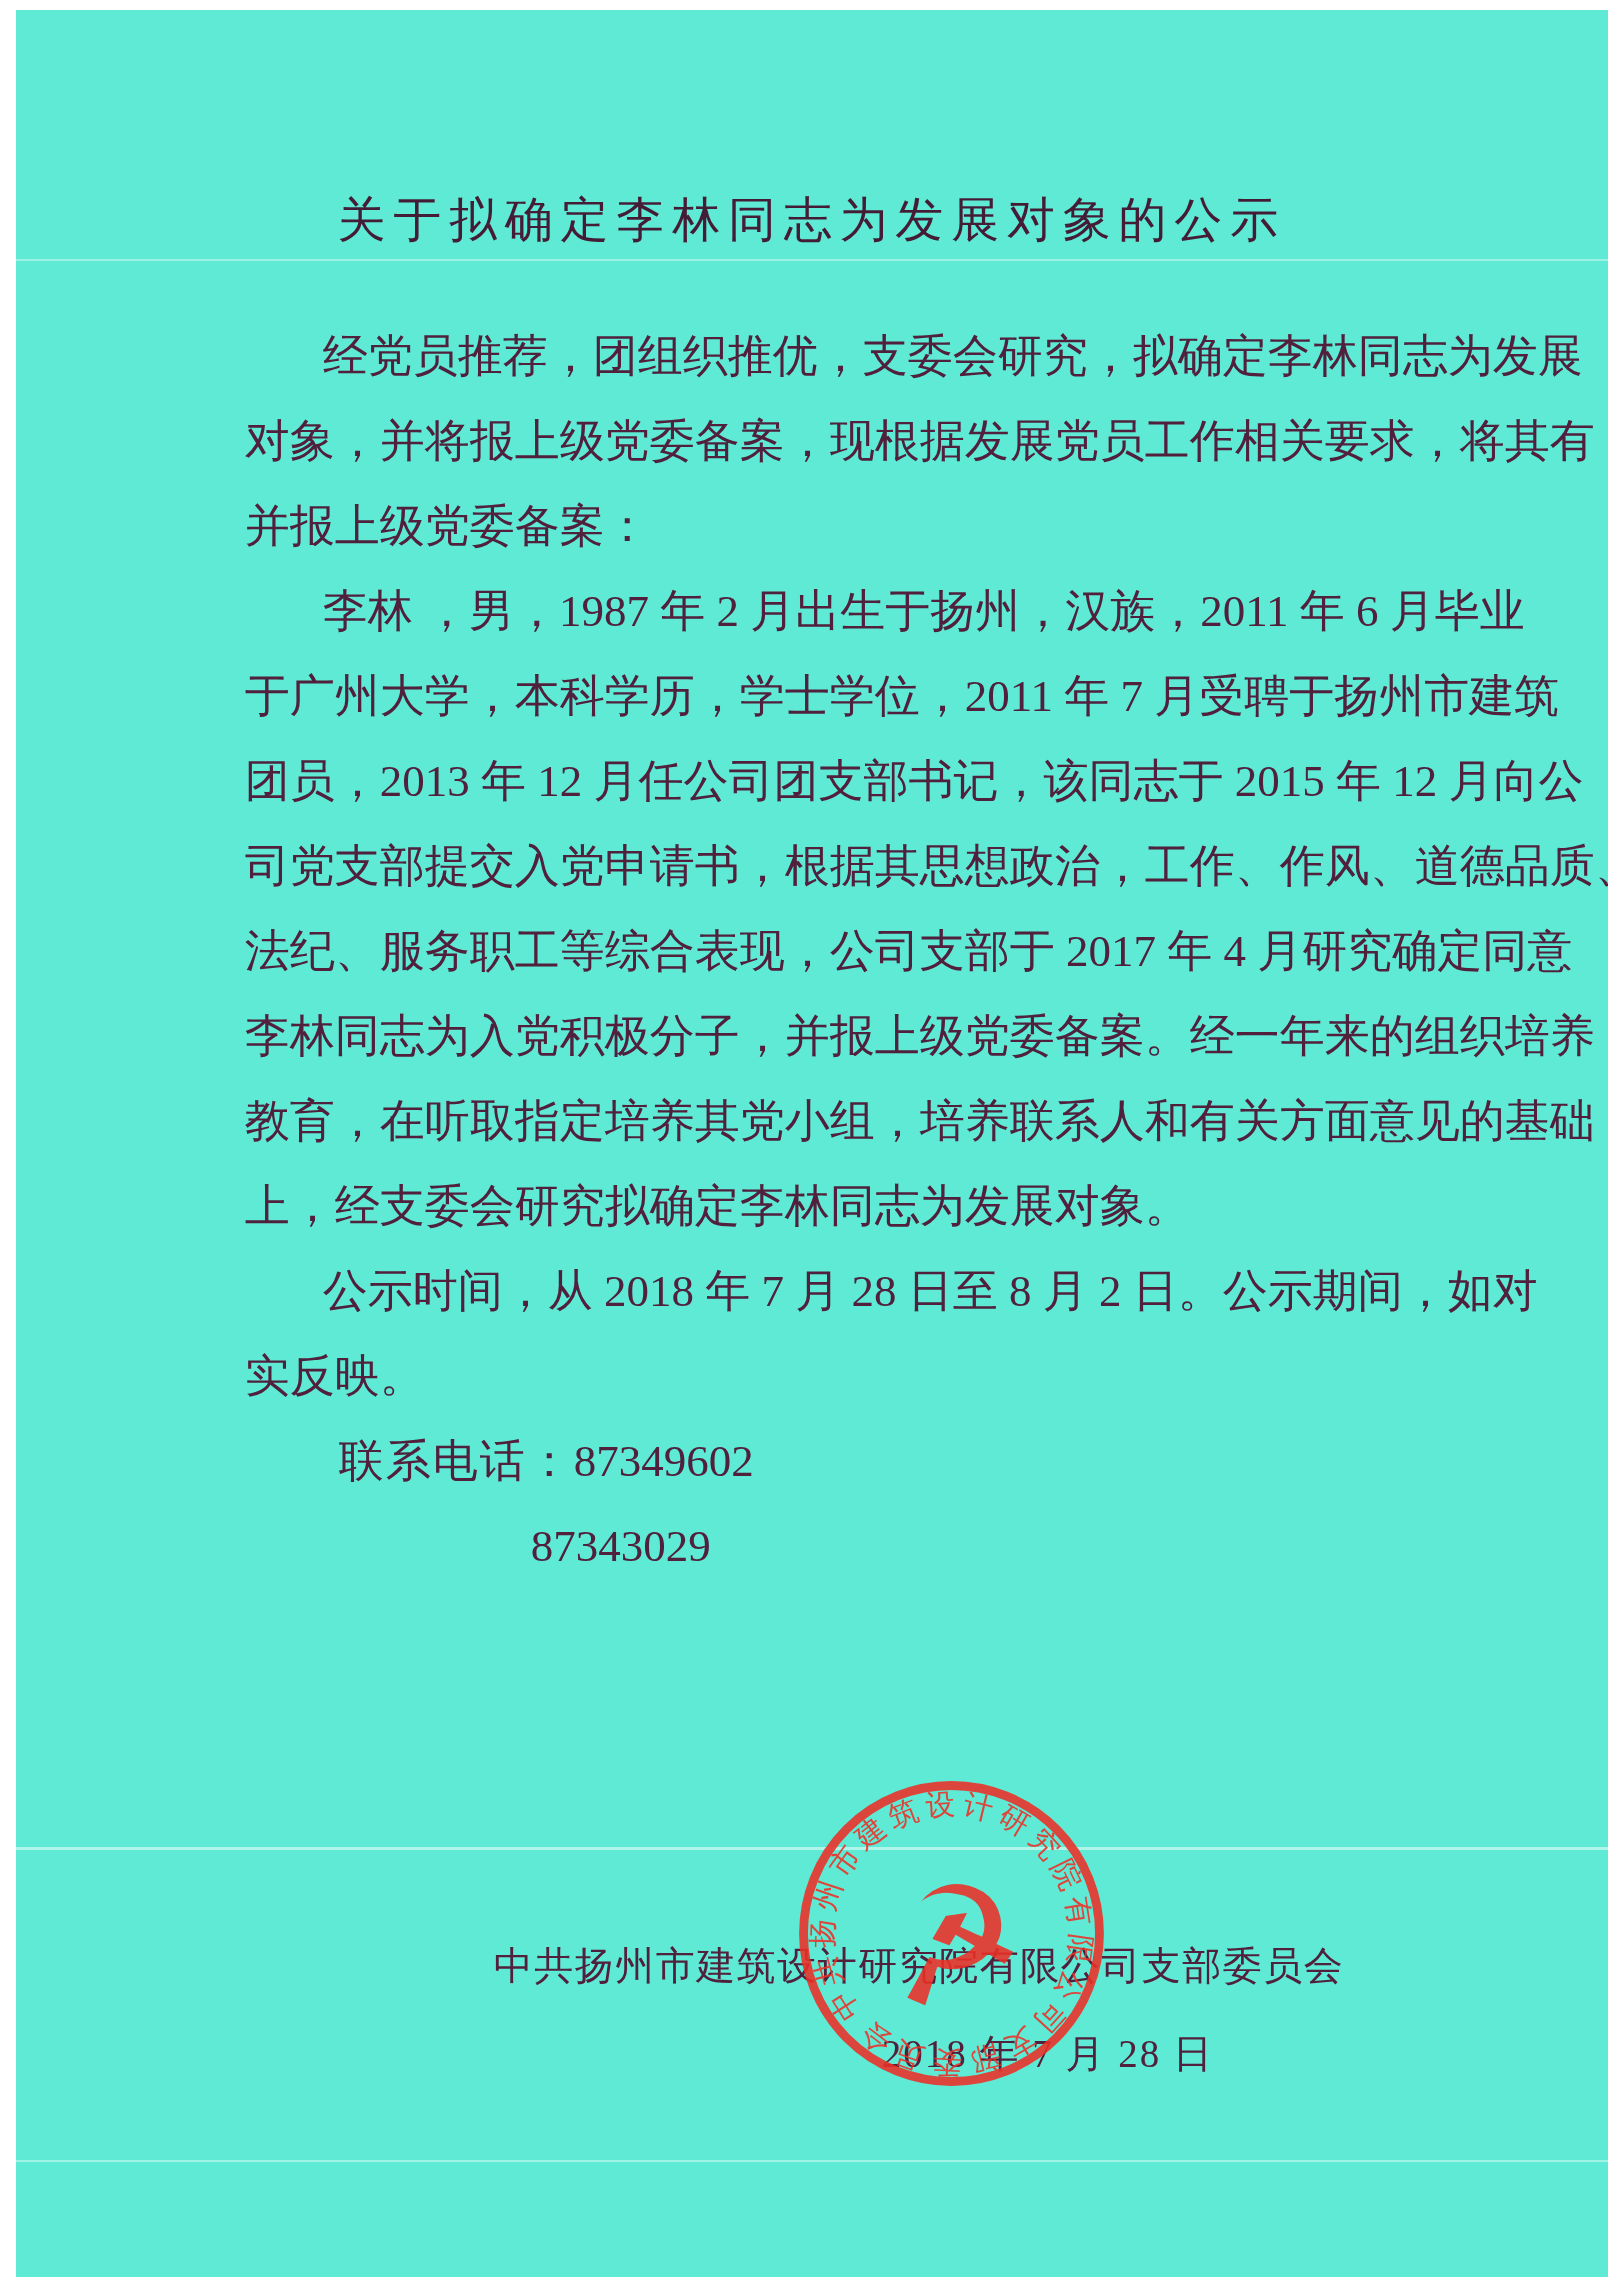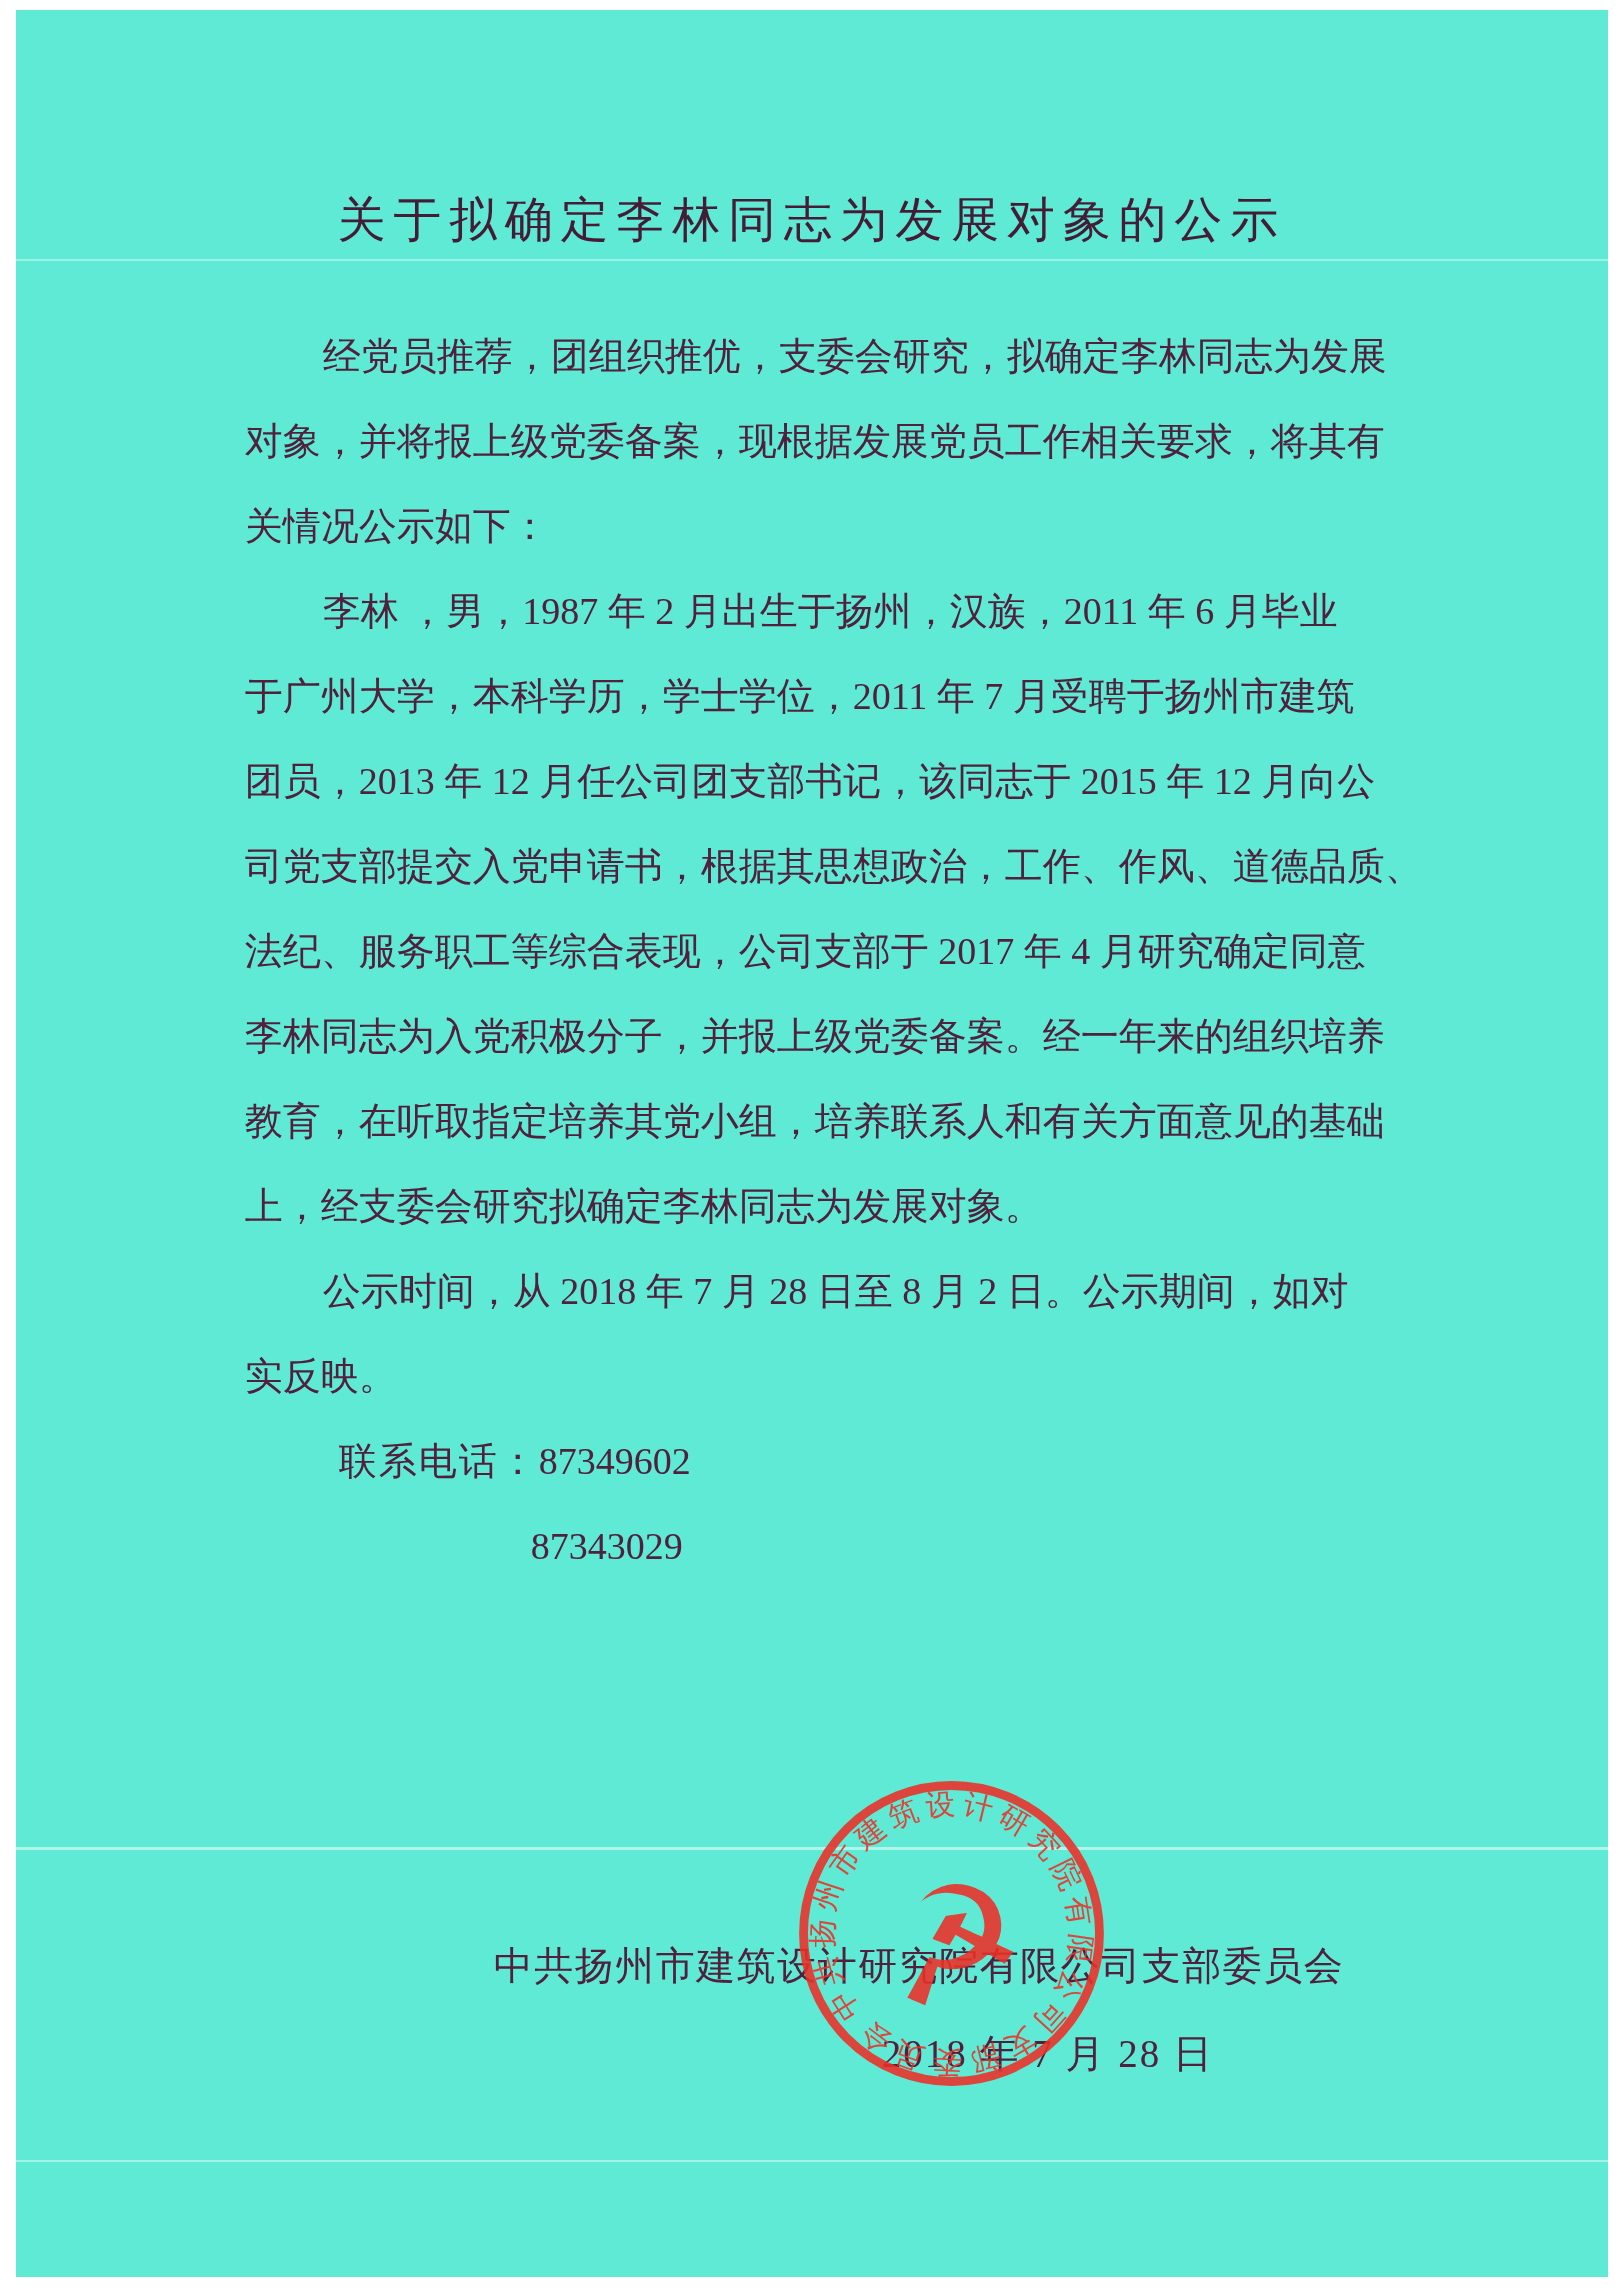--- a/index.html
+++ b/index.html
@@ -26,21 +26,21 @@
     position:absolute;left:0;top:178px;width:100%;
     text-align:center;
     font-size:48px;letter-spacing:7.8px;
     color:#451c36;
     white-space:nowrap;
   }
   .body-text{
     position:absolute;left:229px;top:304px;
     width:1186px;
     color:#50203d;
-    font-size:38px;
+    font-size:45px;
   }
   .line{
     height:85px;line-height:85px;
     white-space:nowrap;
   }
   .line.indent{padding-left:78px;}
   .line.phone2{padding-left:286px;}
   .contact-label{letter-spacing:2px;margin-left:16px;}
   .signature-org{
     position:absolute;left:478px;top:1929px;
@@ -63,21 +63,21 @@
 
   <div class="scanline l1"></div>
   <div class="scanline l2"></div>
   <div class="scanline l3"></div>
 
   <div class="doc-title">关于拟确定李林同志为发展对象的公示</div>
 
   <div class="body-text">
     <div class="line indent">经党员推荐，团组织推优，支委会研究，拟确定李林同志为发展</div>
     <div class="line">对象，并将报上级党委备案，现根据发展党员工作相关要求，将其有</div>
-    <div class="line">关情况公示如下：</div>
+    <div class="line">并报上级党委备案：</div>
 
     <div class="line indent">李林 ，男，1987 年 2 月出生于扬州，汉族，2011 年 6 月毕业</div>
     <div class="line">于广州大学，本科学历，学士学位，2011 年 7 月受聘于扬州市建筑</div>
     <div class="line">团员，2013 年 12 月任公司团支部书记，该同志于 2015 年 12 月向公</div>
     <div class="line">司党支部提交入党申请书，根据其思想政治，工作、作风、道德品质、</div>
     <div class="line">法纪、服务职工等综合表现，公司支部于 2017 年 4 月研究确定同意</div>
     <div class="line">李林同志为入党积极分子，并报上级党委备案。经一年来的组织培养</div>
     <div class="line">教育，在听取指定培养其党小组，培养联系人和有关方面意见的基础</div>
     <div class="line">上，经支委会研究拟确定李林同志为发展对象。</div>
 

